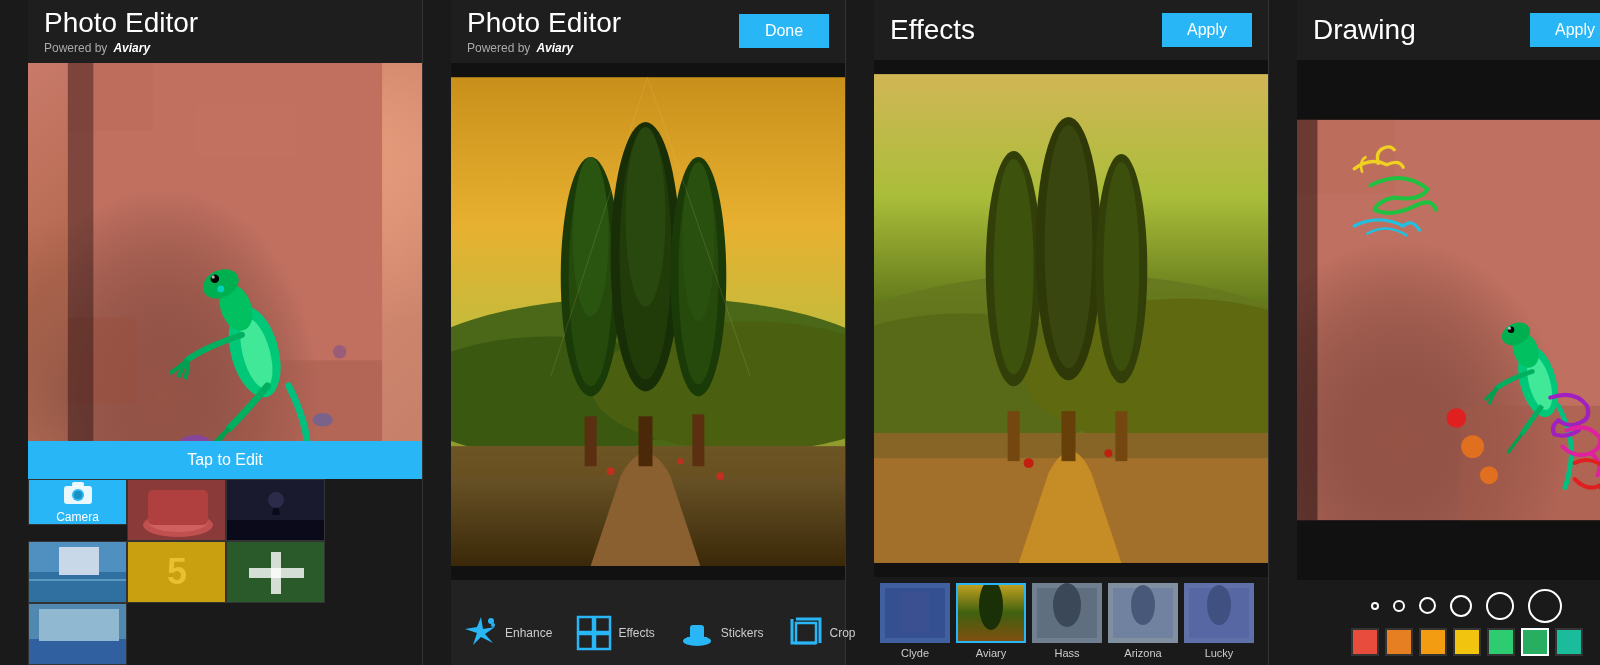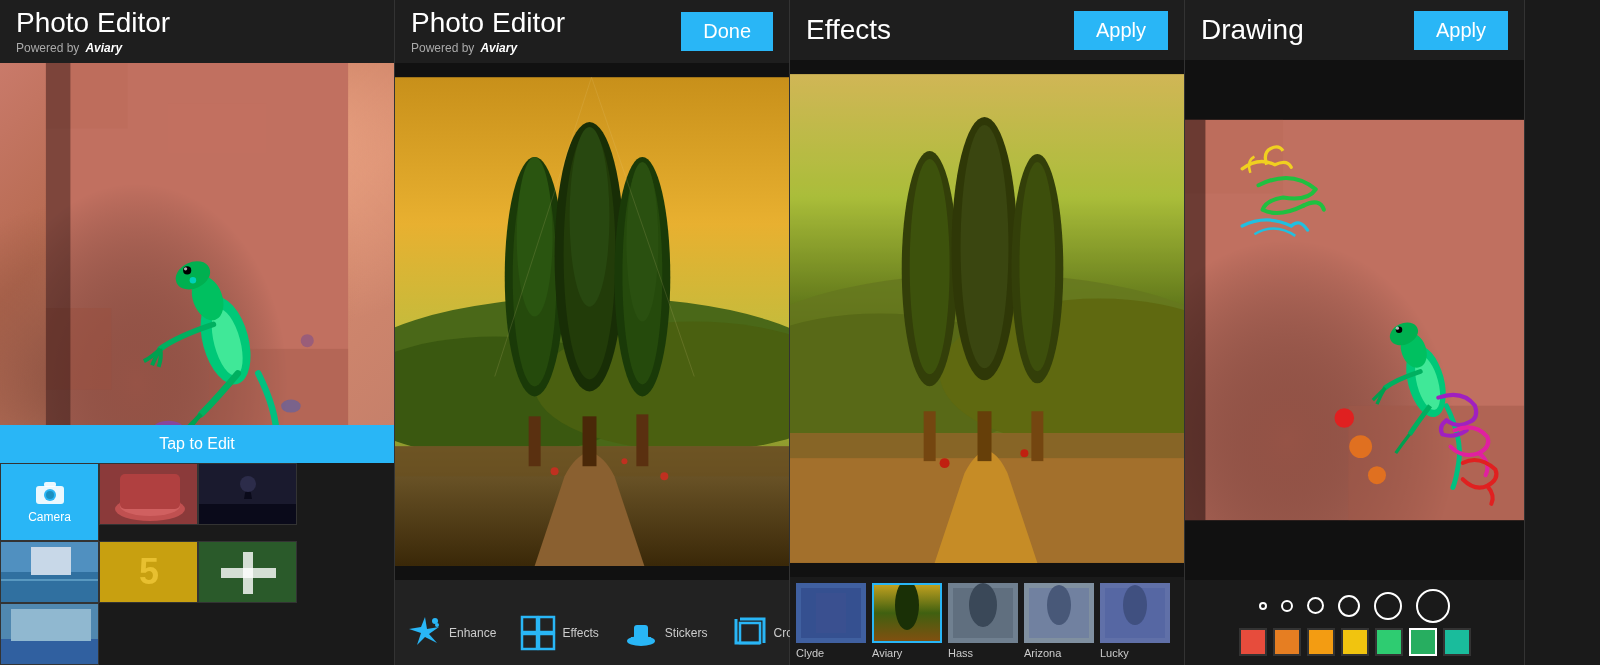--- a/index.html
+++ b/index.html
@@ -12,20 +12,21 @@
       overflow: hidden;
     }
 
     
     .panel {
       display: flex;
       flex-direction: column;
       background: #1e1e1e;
       border-right: 1px solid #333;
       position: relative;
+      margin-left: 28px;
     }
 
     
     .panel-1 {
       width: 395px;
       flex-shrink: 0;
     }
 
     
     .panel-2 {
@@ -85,21 +86,21 @@
       font-size: 12px;
       font-style: italic;
       font-weight: bold;
     }
 
     .btn-done, .btn-apply {
       background: #29b6f6;
       color: #ffffff;
       border: none;
       padding: 8px 22px;
-      font-size: 20px;
+      font-size: 16px;
       font-weight: 400;
       cursor: pointer;
       min-width: 90px;
     }
 
     
     .panel-image {
       flex: 1;
       display: flex;
       align-items: flex-start;
@@ -143,21 +144,21 @@
 
     
     .thumbnail-strip {
       display: flex;
       flex-wrap: wrap;
       background: #1a1a1a;
     }
 
     .thumb-item {
       width: 99px;
-      height: 78px;
+      height: 46px;
       overflow: hidden;
       position: relative;
       border: 1px solid #333;
     }
 
     .thumb-item.camera-thumb {
       background: #29b6f6;
       display: flex;
       flex-direction: column;
       align-items: center;
@@ -202,20 +203,21 @@
       background: #1a1a1a;
       overflow: hidden;
       min-height: 85px;
       gap: 2px;
       padding: 4px;
     }
 
     .effect-item {
       display: flex;
       flex-direction: column;
+      align-items: center;
       gap: 4px;
       cursor: pointer;
       padding: 2px;
     }
 
     .effect-thumb {
       width: 70px;
       height: 60px;
       position: relative;
       overflow: hidden;

